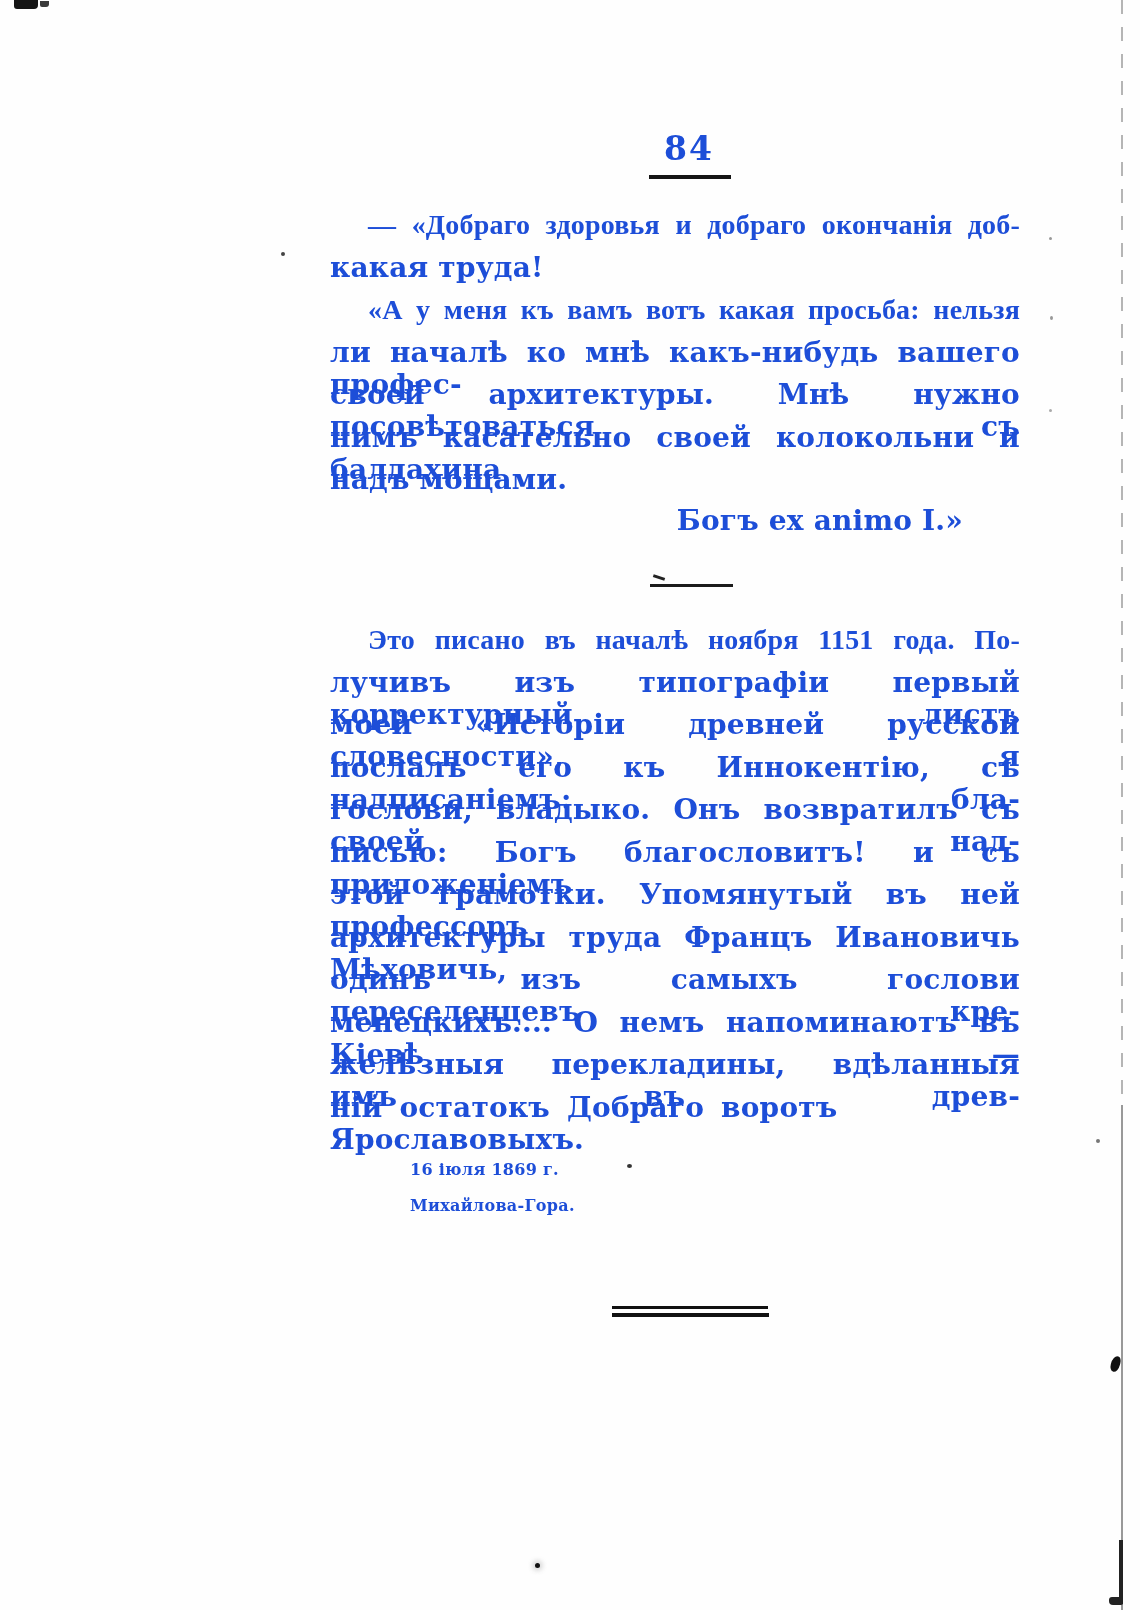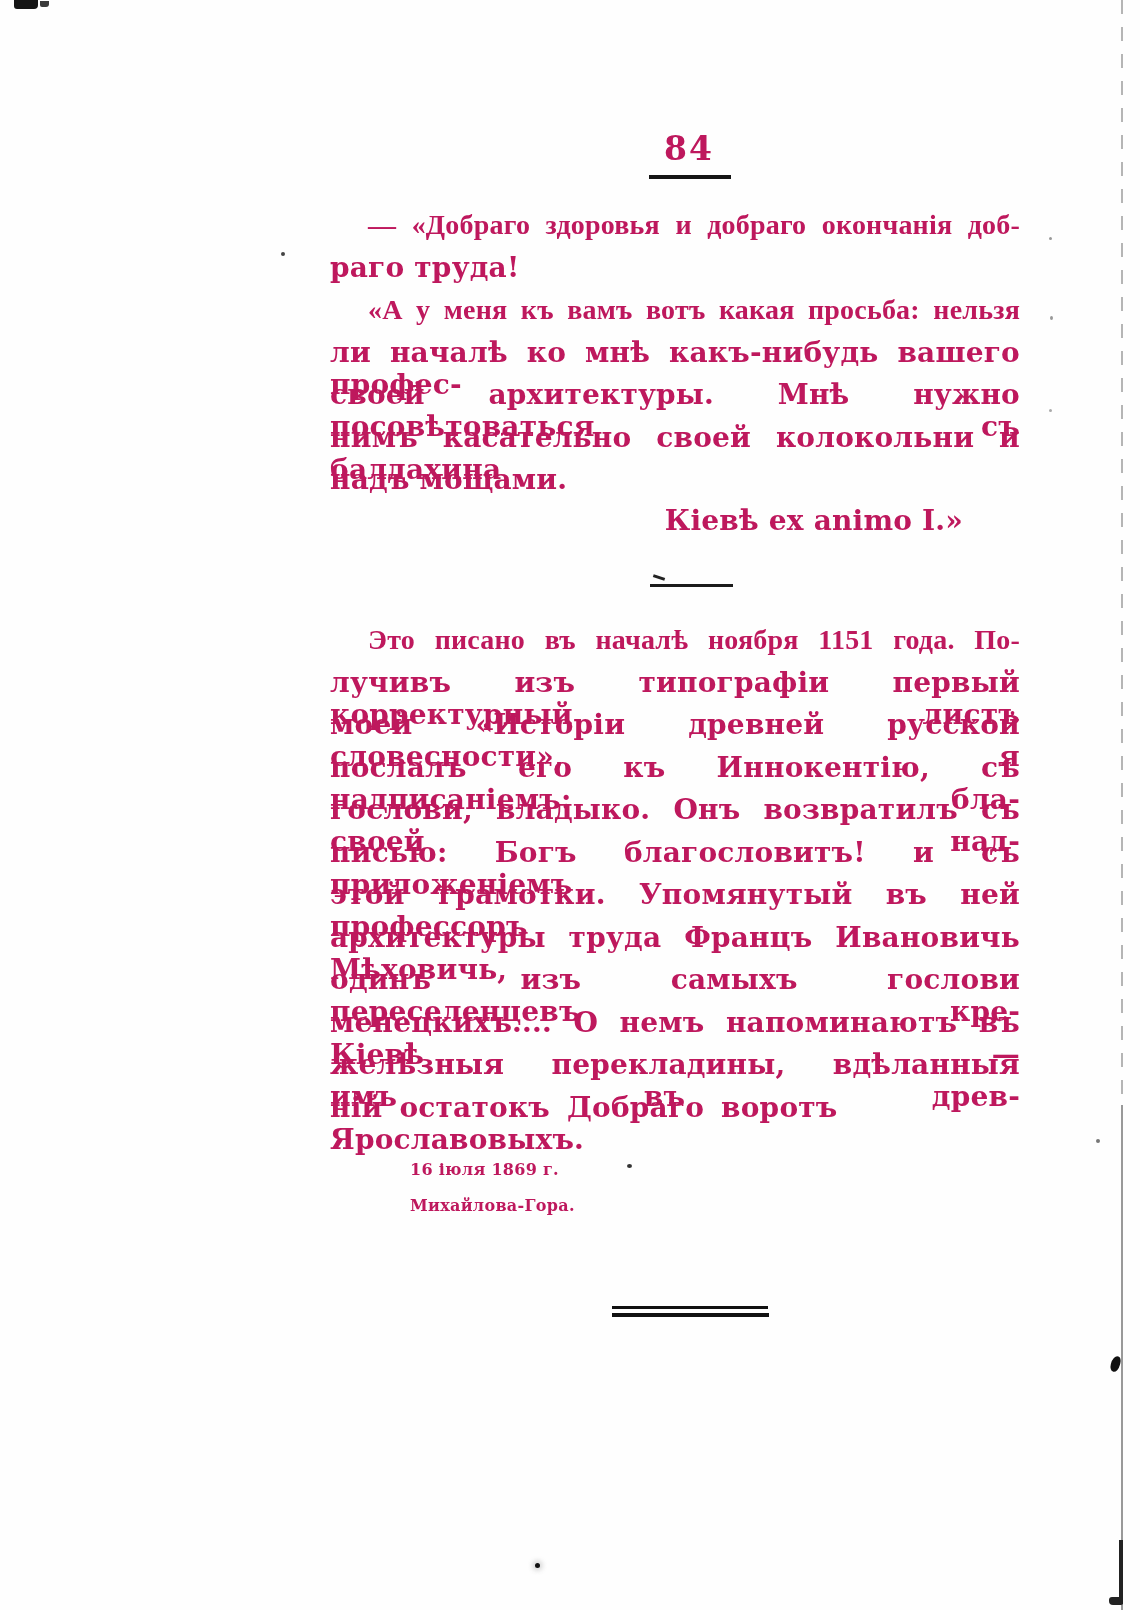--- a/index.html
+++ b/index.html
@@ -1,21 +1,21 @@
 <!DOCTYPE html>
 <html><head>
 <meta charset="utf-8">
 <style>
   html,body { margin:0; padding:0; background:#e8e8e8; }
   .page {
     position:relative;
     width:1140px; height:1610px;
     margin:0 auto;
     background:#fefefe;
-    color:#be185d;
+    color:#1d4ed8;
     font-family:"DejaVu Serif", serif;
     font-weight:bold;
     overflow:hidden;
   }
 
   
   .pagenum {
     position:absolute; left:648px; top:132px; width:82px;
     text-align:center; font-size:33px; line-height:1;
     letter-spacing:2px;
@@ -120,27 +120,27 @@
   <div class="speck sp-4"></div>
   <div class="speck sp-5"></div>
   <div class="speck sp-6"></div>
   <div class="speck sp-7"></div>
 
   <div class="pagenum">84</div>
   <div class="pagenum-rule"></div>
 
   <div class="text-block">
     <div class="line j ind" style="top:209px">— «Добраго здоровья и добраго окончанія доб-</div>
-    <div class="line" style="top:252px">раго труда!</div>
+    <div class="line" style="top:252px">какая труда!</div>
     <div class="line j ind" style="top:294px">«А у меня къ вамъ вотъ какая просьба: нельзя</div>
     <div class="line j" style="top:337px">ли началѣ ко мнѣ какъ-нибудь вашего профес-</div>
     <div class="line j" style="top:379px">своей архитектуры. Мнѣ нужно посовѣтоваться съ</div>
     <div class="line j" style="top:422px">нимъ касательно своей колокольни и балдахина</div>
     <div class="line" style="top:464px">надъ мощами.</div>
-    <div class="line sig" style="top:505px">Кіевѣ ex animo I.»</div>
+    <div class="line sig" style="top:505px">Богъ ex animo I.»</div>
 
     <div class="line j ind" style="top:624px">Это писано въ началѣ ноября 1151 года. По-</div>
     <div class="line j" style="top:667px">лучивъ изъ типографіи первый корректурный листъ</div>
     <div class="line j" style="top:709px">моей «Исторіи древней русской словесности», я</div>
     <div class="line j" style="top:752px">послалъ его къ Иннокентію, съ надписаніемъ: бла-</div>
     <div class="line j" style="top:794px">гослови, владыко. Онъ возвратилъ съ своей над-</div>
     <div class="line j" style="top:837px">писью: Богъ благословитъ! и съ приложеніемъ</div>
     <div class="line j" style="top:879px">этой грамотки. Упомянутый въ ней профессоръ</div>
     <div class="line j" style="top:922px">архитектуры труда Францъ Ивановичь Мѣховичь,</div>
     <div class="line j" style="top:964px">одинъ изъ самыхъ гослови переселенцевъ кре-</div>

